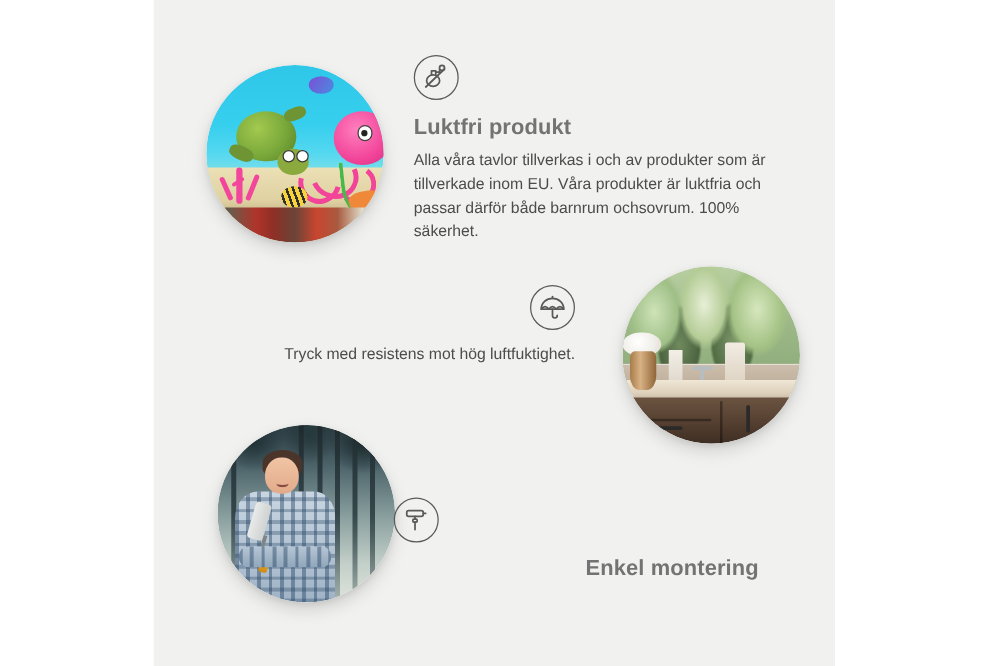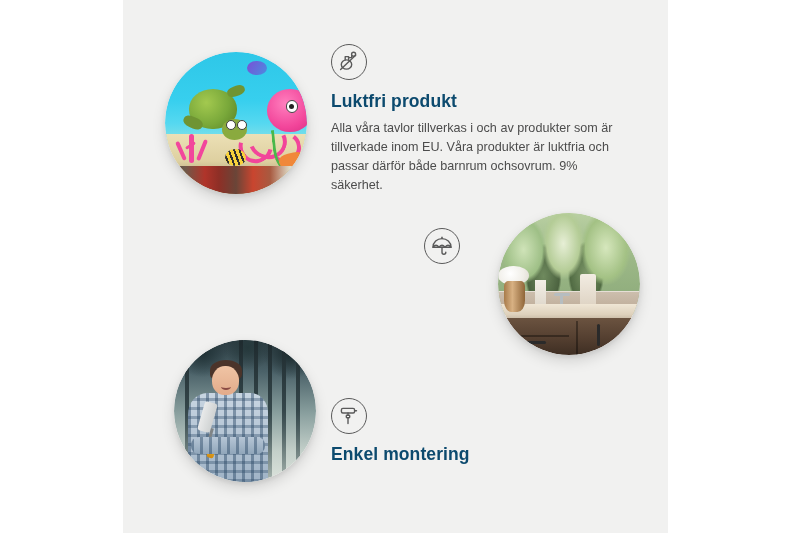--- a/index.html
+++ b/index.html
@@ -270,42 +270,42 @@
     border: 1.6px solid #5a5a5a;
     display: flex; align-items: center; justify-content: center;
     box-sizing: border-box;
   }
   .feature .icon-badge svg { display: block; }
 
   .feature h3 {
     margin: 0;
     font-size: 17.5px;
     font-weight: bold;
-    color: #0c4a6e;
+    color: #737373;
     letter-spacing: 0.1px;
   }
   .feature p {
     margin: 0;
     font-size: 12.6px;
     line-height: 1.5;
     color: #4c4c4c;
   }
 
   
   #feature-odourless { left: 331px; top: 44px; width: 292px; text-align: left; }
   #feature-odourless .icon-badge { margin-bottom: 11px; }
   #feature-odourless h3 { margin-bottom: 7px; }
 
   
   #feature-waterproof { left: 168px; top: 228px; width: 292px; text-align: right; }
   #feature-waterproof .icon-badge { margin-left: auto; margin-bottom: 10px; }
   #feature-waterproof h3 { margin-bottom: 6px; }
 
   
-  #feature-mounting { left: 331px; top: 398px; width: 292px; text-align: left; }
+  #feature-mounting { left: 315px; top: 398px; width: 292px; text-align: right; }
   #feature-mounting .icon-badge { margin-bottom: 10px; }
   #feature-mounting h3 { margin-bottom: 6px; }
 </style>
 </head>
 <body>
 
 <div id="infographic">
 
   <div class="panel"></div>
 
@@ -343,34 +343,35 @@
     <div class="icon-badge">
       <svg width="24" height="24" viewBox="0 0 24 24" fill="none" stroke="#5a5a5a" stroke-width="1.4" stroke-linecap="round" stroke-linejoin="round">
         <ellipse cx="9.5" cy="14.5" rx="5.2" ry="4.6"></ellipse>
         <path d="M8.2 9.9 V6.6 h3.4 V9.9"></path>
         <path d="M11.6 7.6 h3.1 v-2.0"></path>
         <circle cx="16.6" cy="4.3" r="2.0"></circle>
         <line x1="3.6" y1="19.6" x2="18.6" y2="5.2"></line>
       </svg>
     </div>
     <h3>Luktfri produkt</h3>
-    <p>Alla våra tavlor tillverkas i och av produkter som är tillverkade inom EU. Våra produkter är luktfria och passar därför både barnrum ochsovrum. 9% säkerhet.</p>
+    <p>Alla våra tavlor tillverkas i och av produkter som är tillverkade inom EU. Våra produkter är luktfria och passar därför både barnrum ochsovrum. 100% säkerhet.</p>
   </div>
 
   <div class="feature" id="feature-waterproof">
     <div class="icon-badge">
       <svg width="24" height="24" viewBox="0 0 24 24" fill="none" stroke="#5a5a5a" stroke-width="1.4" stroke-linecap="round" stroke-linejoin="round">
         <path d="M3 13.2 C3 8.2 7.1 4.6 12 4.6 C16.9 4.6 21 8.2 21 13.2 Z"></path>
         <path d="M3 13.2 C5.2 10.6 6.8 10.6 9 13.2"></path>
         <path d="M9 13.2 C11.2 10.6 12.8 10.6 15 13.2"></path>
         <path d="M15 13.2 C17.2 10.6 18.8 10.6 21 13.2"></path>
         <line x1="12" y1="4.6" x2="12" y2="3.2"></line>
         <path d="M12 13.2 V18.3 a1.9 1.9 0 0 0 3.8 0"></path>
       </svg>
     </div>
+    <p>Tryck med resistens mot hög luftfuktighet.</p>
   </div>
 
   <div class="photo-circle" id="circle-bath">
     <div class="photo-inner">
       <div class="bath-wall"></div>
       <div class="bath-backsplash"></div>
       <div class="tissue"></div>
       <div class="towel"></div>
       <div class="faucet"></div>
       <div class="bath-counter"></div>

